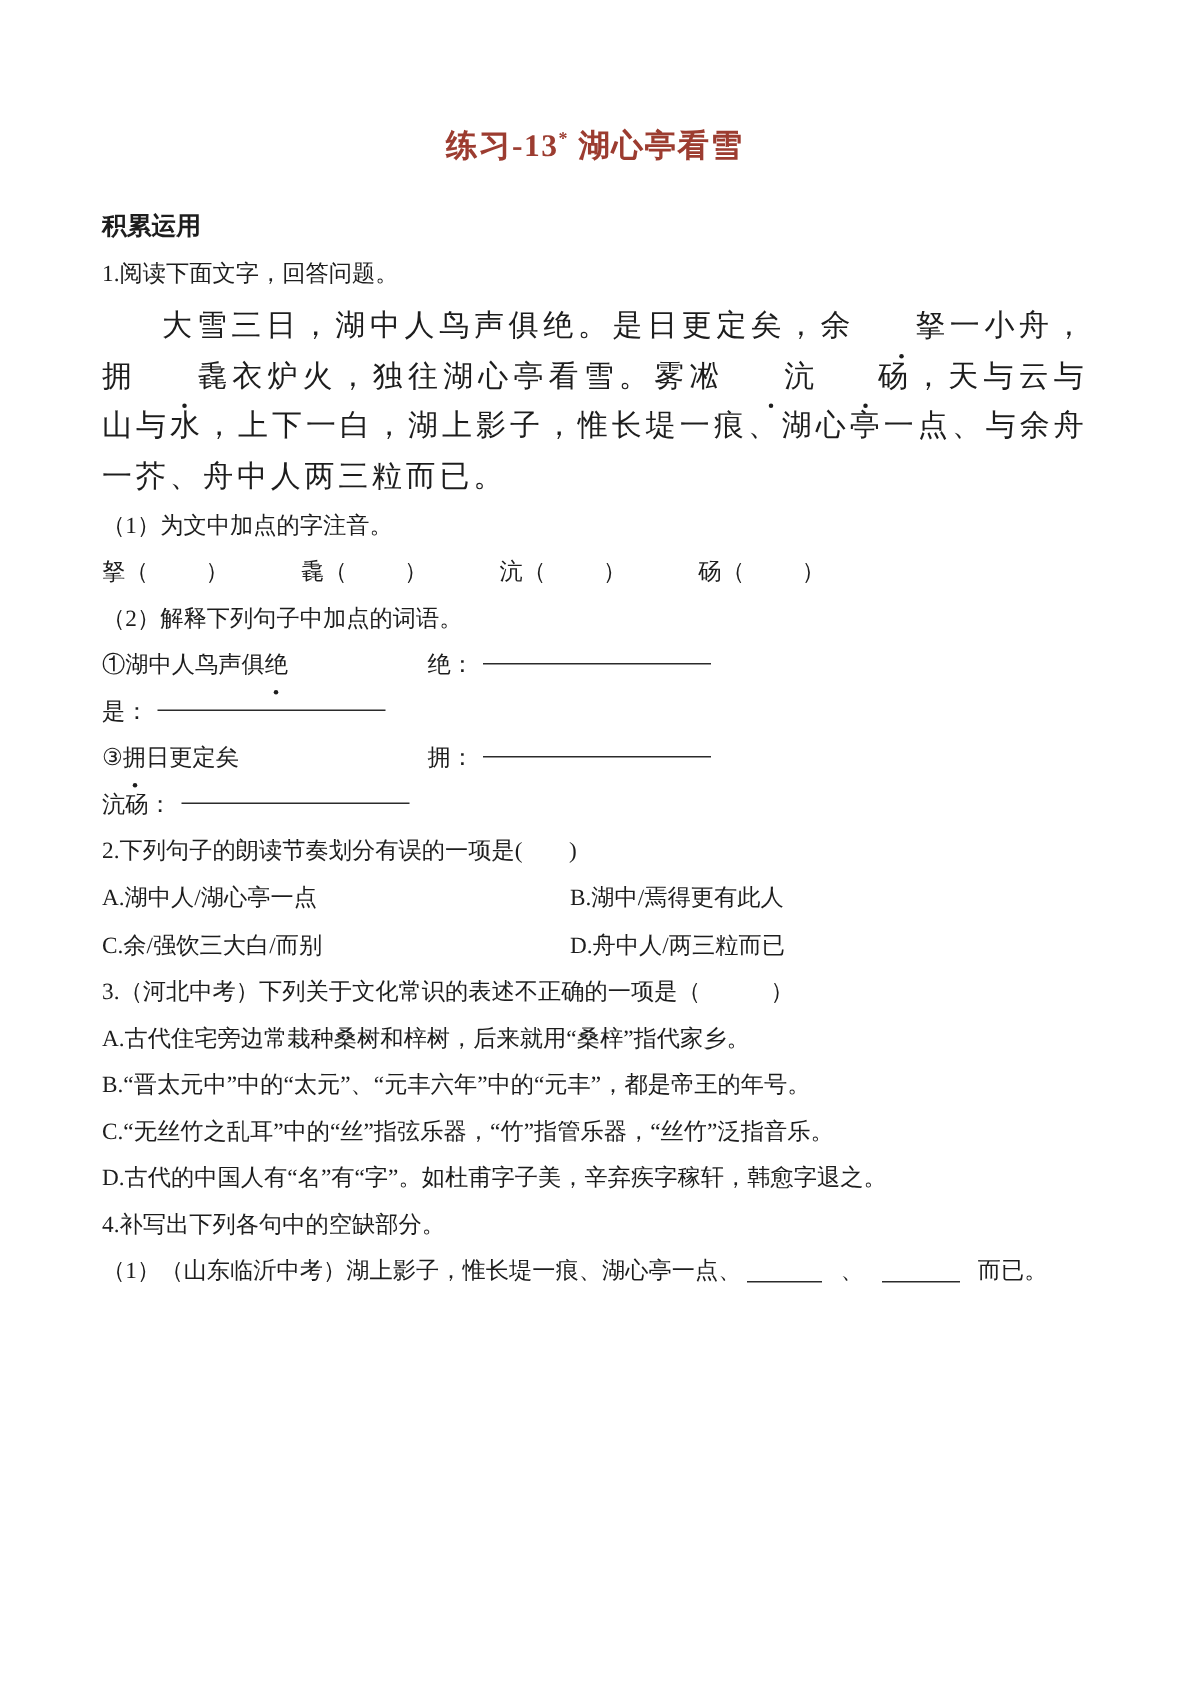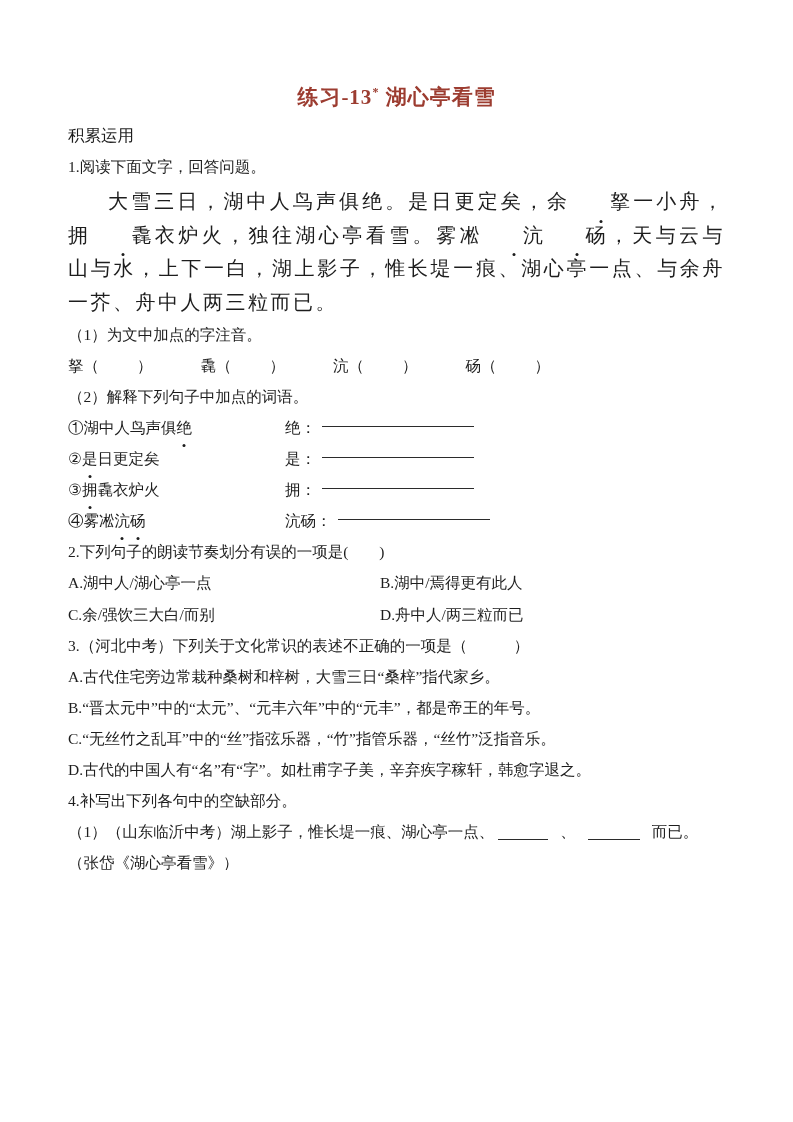--- a/index.html
+++ b/index.html
@@ -19,23 +19,23 @@
   .doc-title {
     text-align: center;
     color: #9c3c30;
     font-weight: bold;
     font-size: 21px;
     line-height: 28px;
     letter-spacing: 1px;
   }
   .doc-title sup { font-size: 12px; }
   .section-header {
-    margin-top: 9px;
+    margin-top: 25px;
     font-family: "Liberation Sans", "DejaVu Sans", sans-serif;
-    font-weight: normal;
+    font-weight: bold;
     font-size: 16.5px;
     line-height: 31px;
   }
   .line { line-height: 31px; }
   .passage {
     margin-top: 3px;
     line-height: 33.5px;
     font-size: 20px;
     letter-spacing: 2.5px;
     text-indent: 2em;
@@ -99,45 +99,43 @@
   </div>
 
   <div class="line">（2）解释下列句子中加点的词语。</div>
 
   <div class="def-row">
     <span class="def-clause"><span>①湖中人鸟声俱</span><span class="em">绝</span></span>
     <span>绝：</span>
     <span class="blank blank-def"></span>
   </div>
   <div class="def-row">
-    <span class="def-clause"><span>②</span><span class="em">是</span><span>日更定矣</span></span>
     <span>是：</span>
     <span class="blank blank-def"></span>
   </div>
   <div class="def-row">
-    <span class="def-clause"><span>③</span><span class="em">拥</span><span>毳衣炉火</span></span>
+    <span class="def-clause"><span>③</span><span class="em">拥</span><span>日更定矣</span></span>
     <span>拥：</span>
     <span class="blank blank-def"></span>
   </div>
   <div class="def-row">
-    <span class="def-clause"><span>④雾凇</span><span class="em">沆</span><span class="em">砀</span></span>
     <span>沆砀：</span>
     <span class="blank blank-def"></span>
   </div>
 
   <div class="line">2.下列句子的朗读节奏划分有误的一项是(　　)</div>
   <div class="options-2col">
     <span>A.湖中人/湖心亭一点</span>
     <span>B.湖中/焉得更有此人</span>
     <span>C.余/强饮三大白/而别</span>
     <span>D.舟中人/两三粒而已</span>
   </div>
 
   <div class="line">3.（河北中考）下列关于文化常识的表述不正确的一项是（　　　）</div>
-  <div class="option-line">A.古代住宅旁边常栽种桑树和梓树，大雪三日“桑梓”指代家乡。</div>
+  <div class="option-line">A.古代住宅旁边常栽种桑树和梓树，后来就用“桑梓”指代家乡。</div>
   <div class="option-line">B.“晋太元中”中的“太元”、“元丰六年”中的“元丰”，都是帝王的年号。</div>
   <div class="option-line">C.“无丝竹之乱耳”中的“丝”指弦乐器，“竹”指管乐器，“丝竹”泛指音乐。</div>
   <div class="option-line">D.古代的中国人有“名”有“字”。如杜甫字子美，辛弃疾字稼轩，韩愈字退之。</div>
 
   <div class="line">4.补写出下列各句中的空缺部分。</div>
 
   <div class="line">
     <span>（1）（山东临沂中考）湖上影子，惟长堤一痕、湖心亭一点、</span><span class="blank blank-short"></span><span class="q4-sep">、</span><span class="blank blank-mid"></span><span>而已。（张岱《湖心亭看雪》）</span>
   </div>
 

